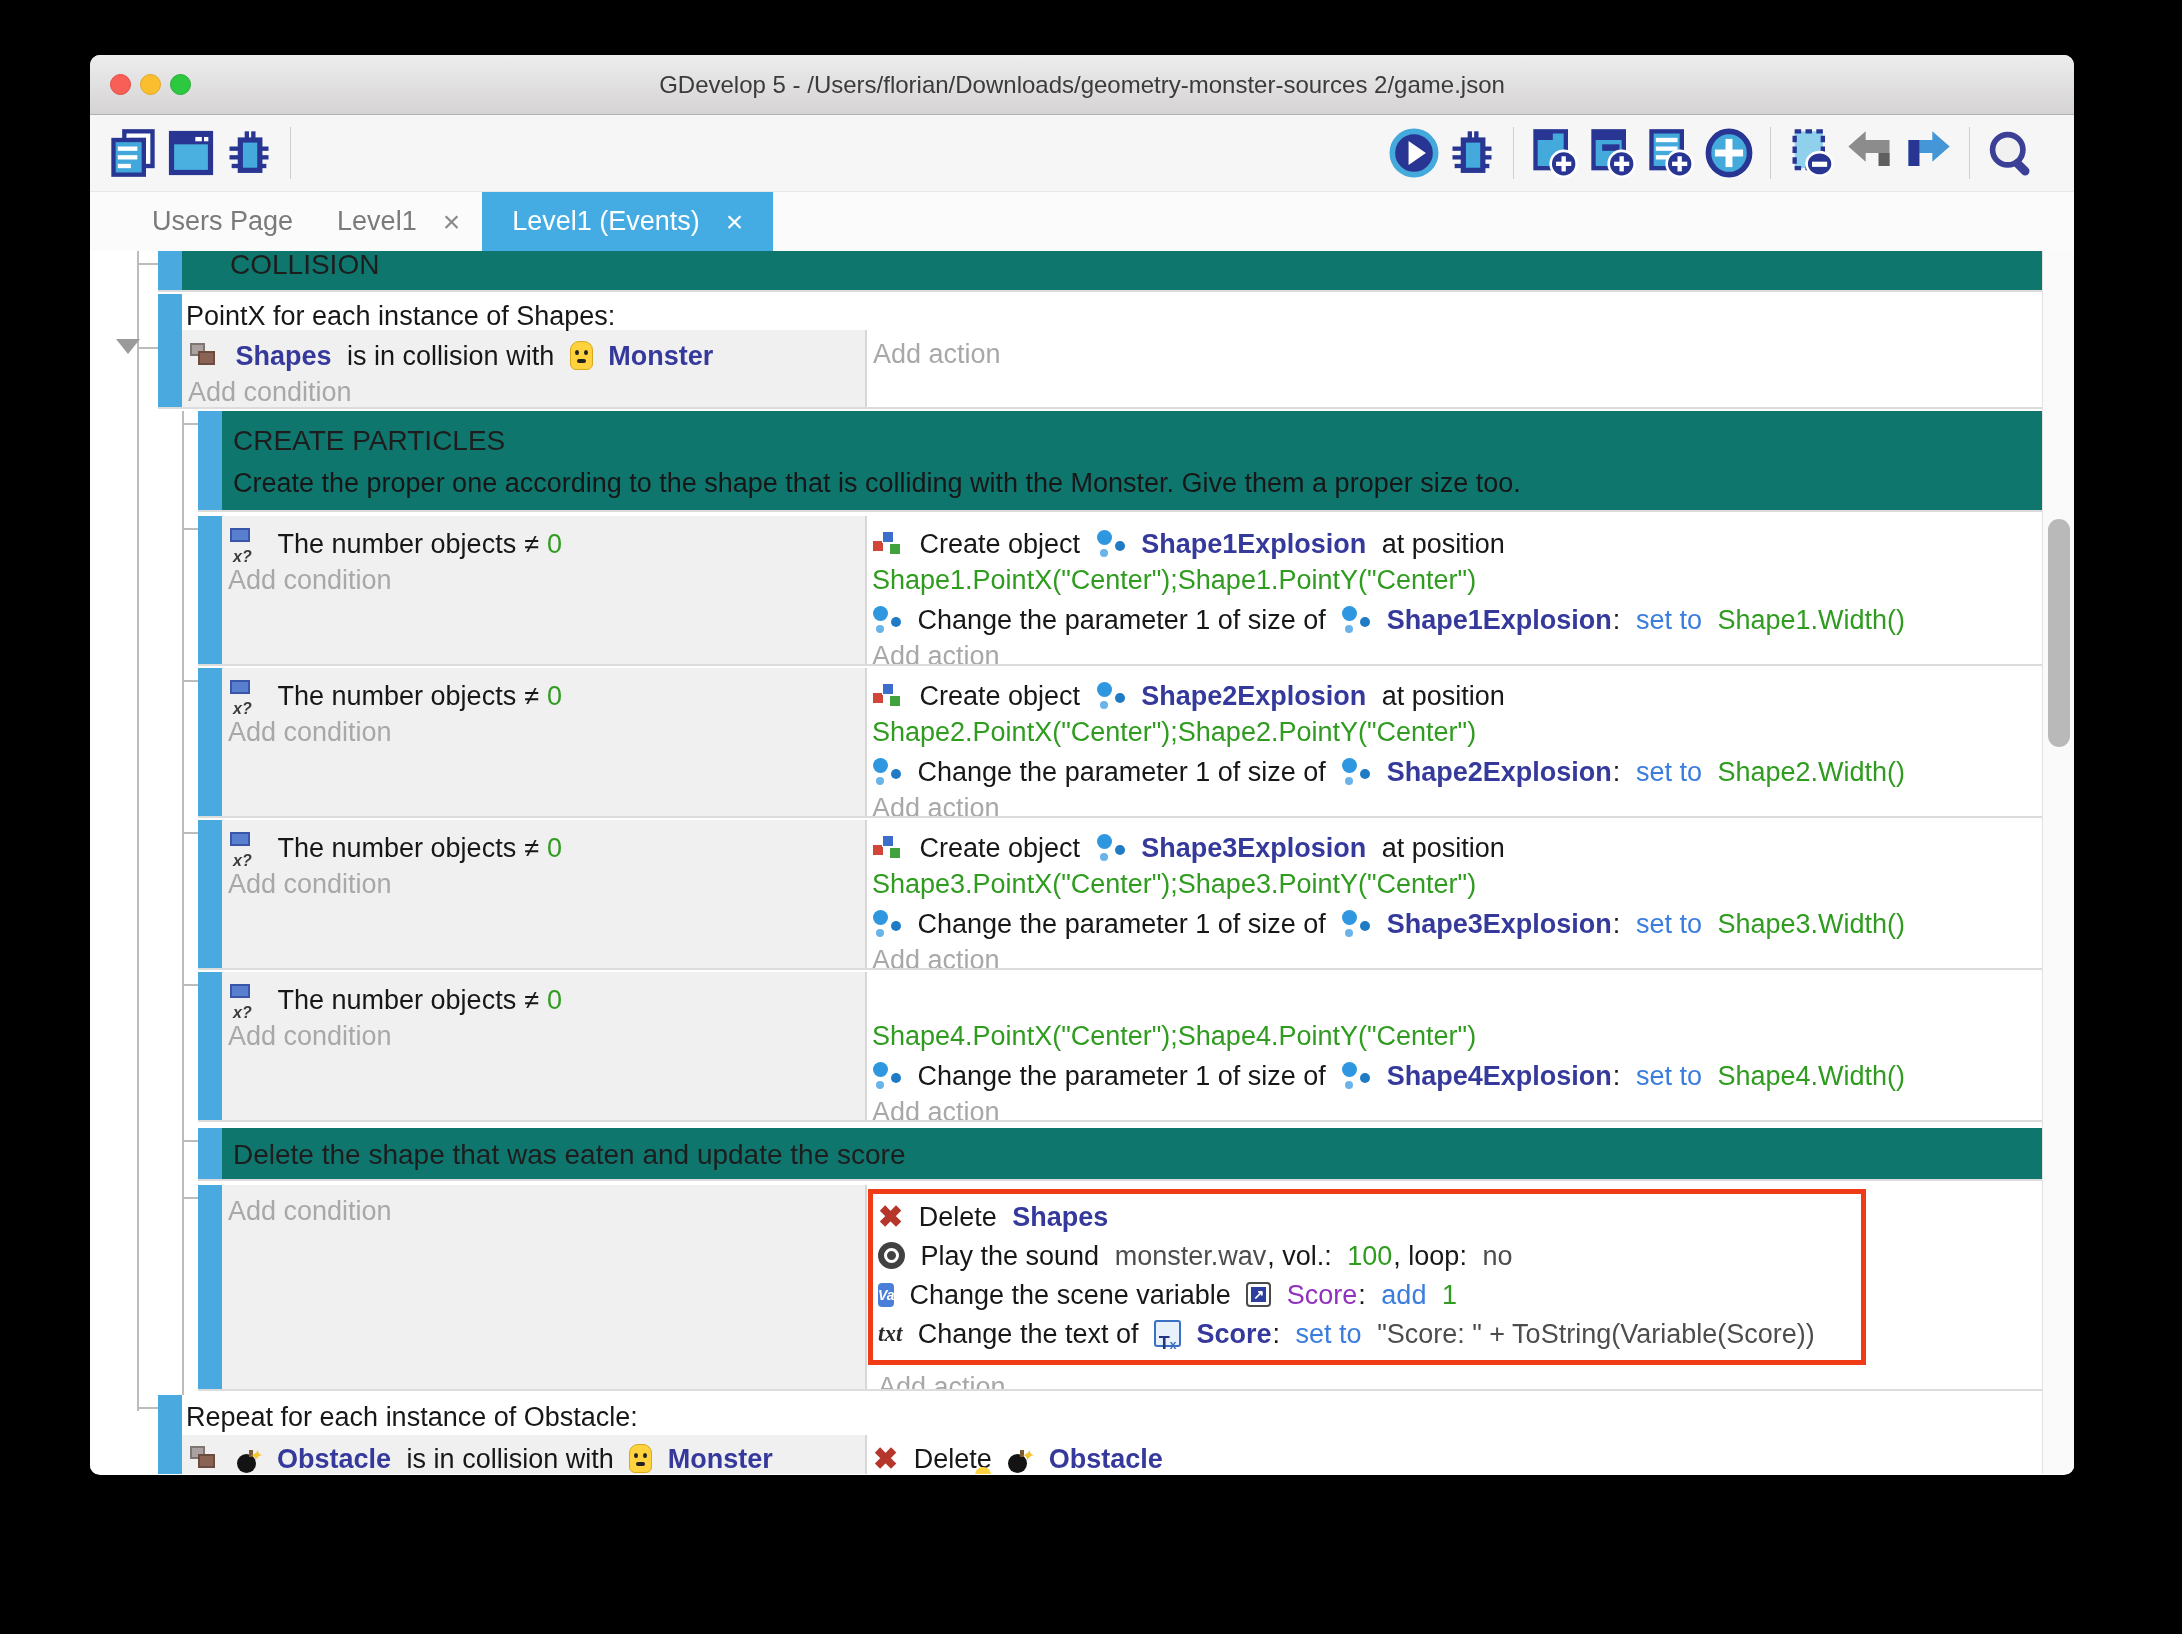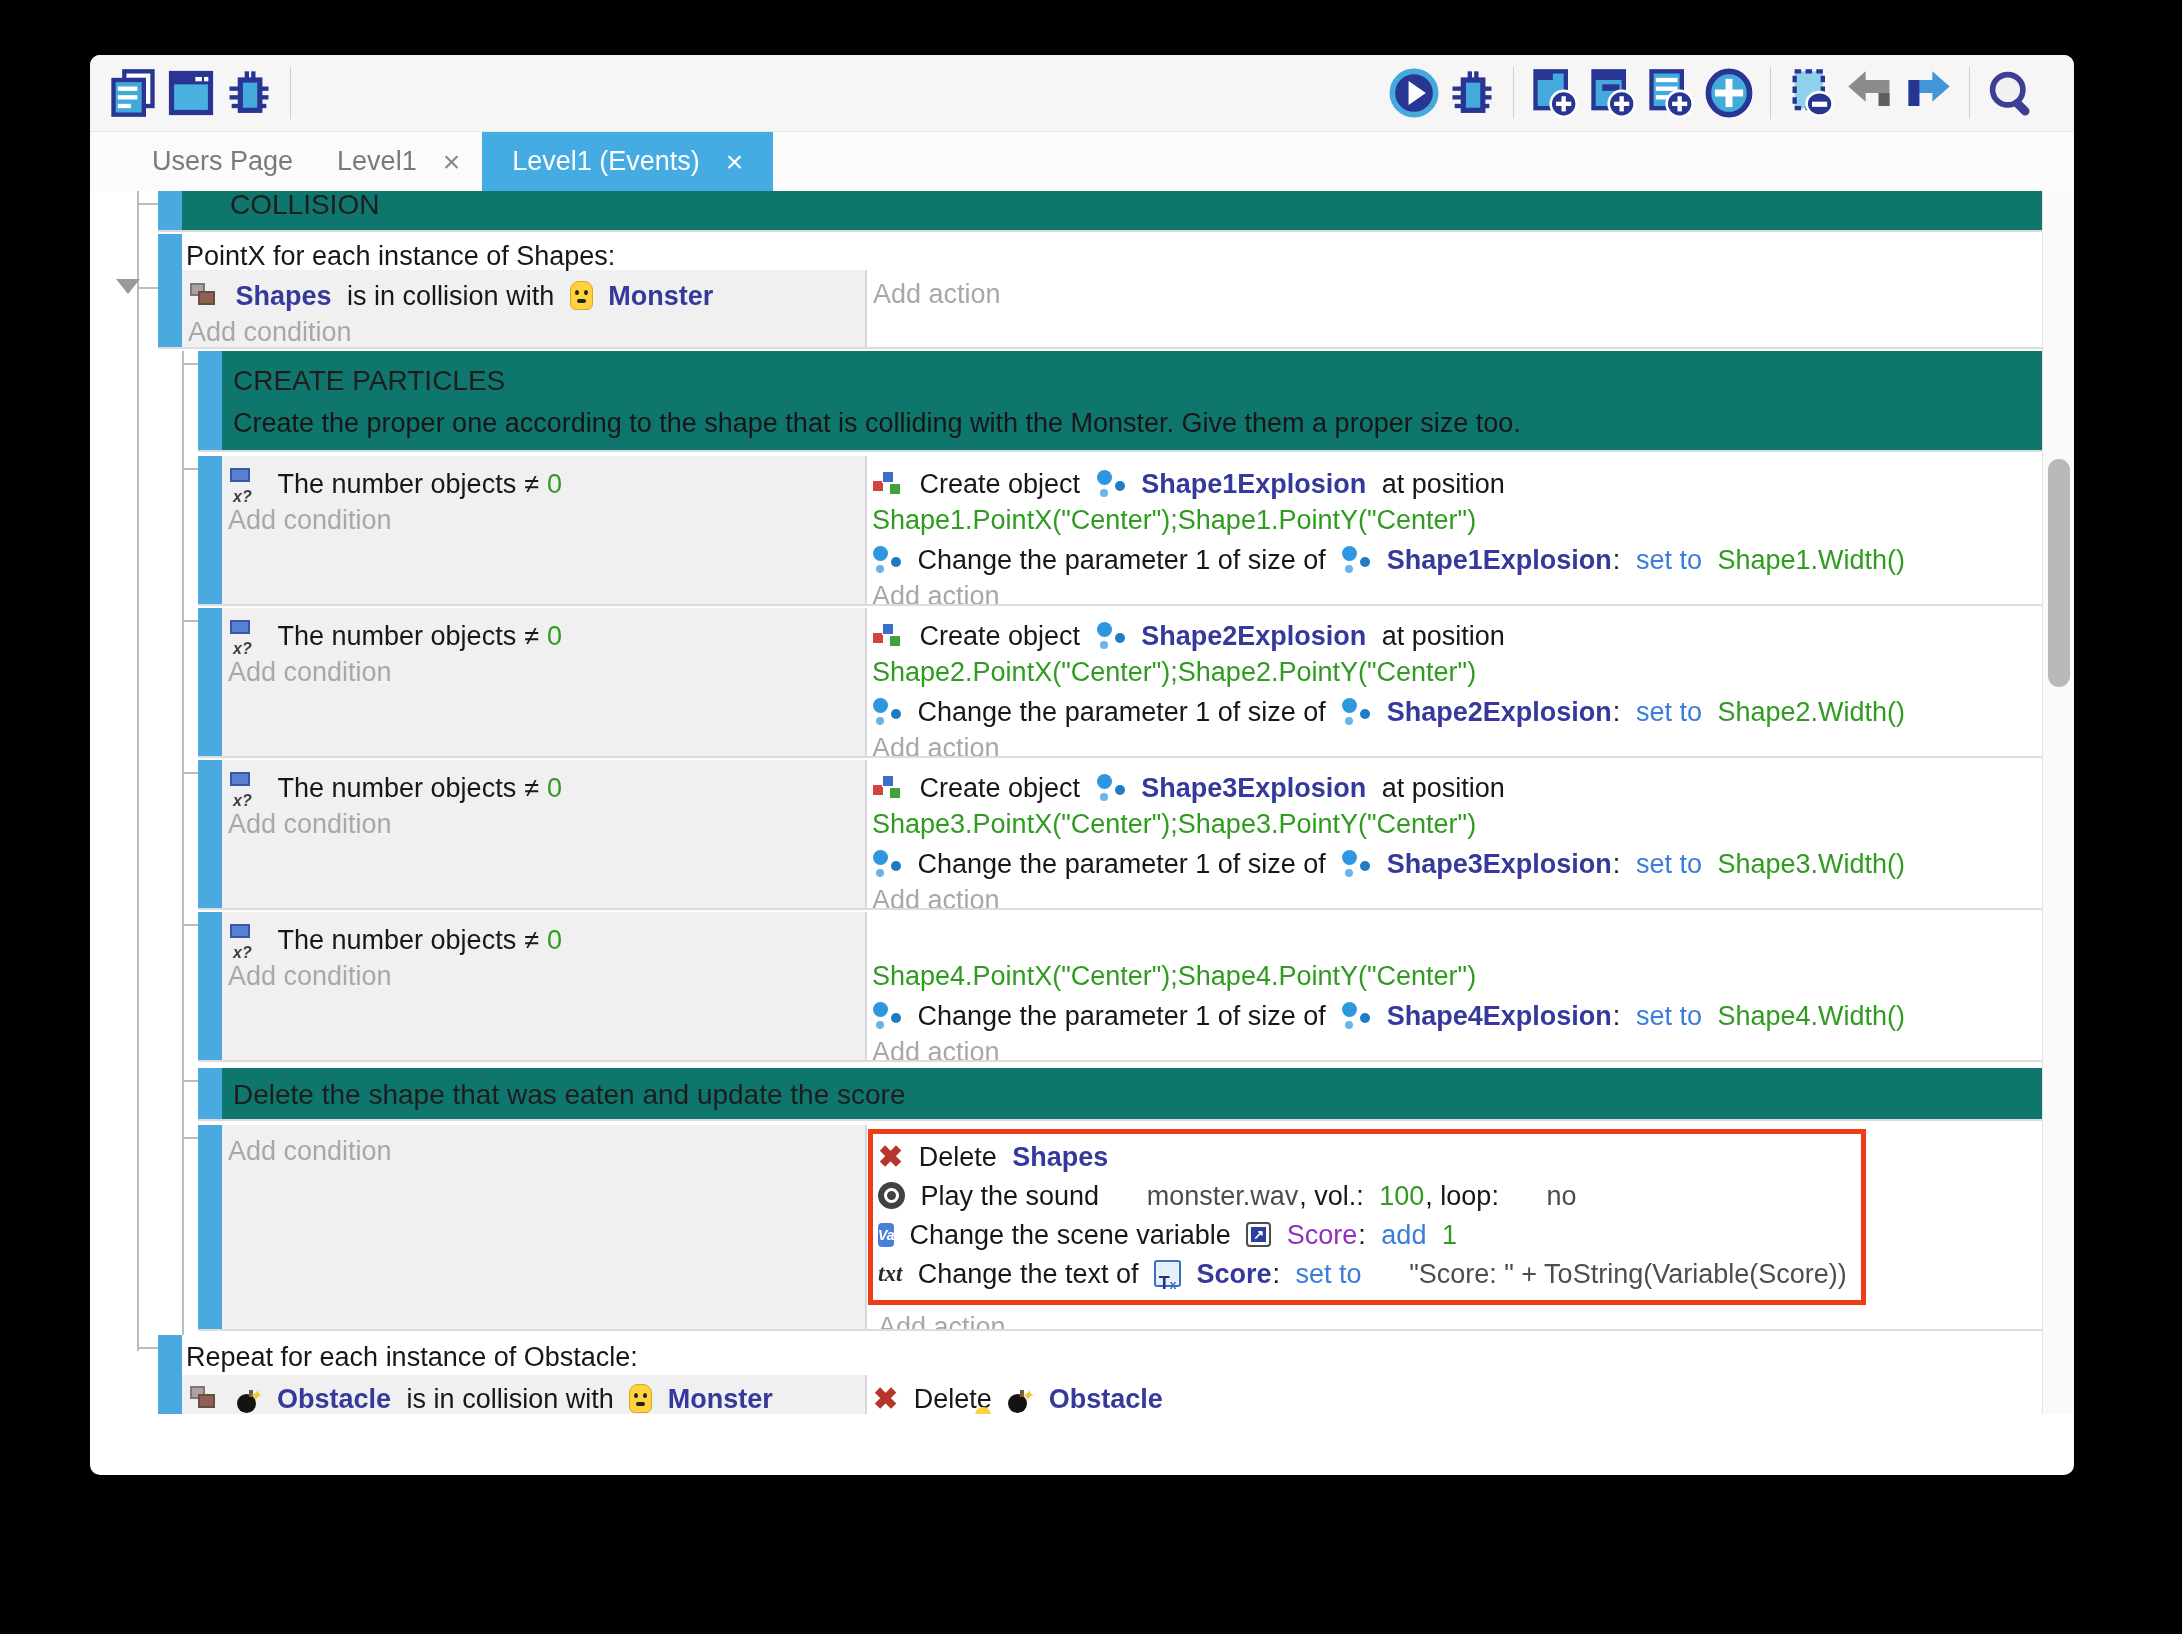--- a/index.html
+++ b/index.html
@@ -38,21 +38,21 @@
   .hsep { border-bottom:2px solid #dcdcdc; }
   .l { position:absolute; font-size:27px; color:#171717; white-space:nowrap; height:36px; line-height:36px; }
   .l > * { margin-right:8px; vertical-align:middle; }
   .l > *:last-child { margin-right:0; }
   .nogap { margin-left:-7px; }
   .ghost { color:#a8a8a8; }
   .obj { color:#35399c; font-weight:bold; }
   .grn { color:#2f9b1f; }
   .blu { color:#3b7ddd; }
   .pur { color:#9031be; }
-  .dgry { color:#4d4d4d;margin-left:32px; }
+  .dgry { color:#4d4d4d; }
   .cmt-title { font-size:28px; color:#1d1d1d; }
   
   .tree-v { position:absolute; width:2px; background:#bcbcbc; }
   .tree-h { position:absolute; height:2px; background:#bcbcbc; }
   .tri { position:absolute; width:0; height:0; border-left:12px solid transparent; border-right:12px solid transparent;
          border-top:15px solid #9a9a9a; }
   
   .sbtrack { position:absolute; right:0; top:0; bottom:0; width:32px; background:#fafafa; border-left:1px solid #e3e3e3; }
   .sbthumb { position:absolute; left:5px; width:22px; border-radius:11px; background:#b9b9b9; }
   
@@ -97,20 +97,28 @@
   .ic-bomb .ball { position:absolute; left:1px; top:10px; width:19px; height:19px; background:#131313; border-radius:50%; }
   .ic-bomb .fuse { position:absolute; left:13px; top:6px; width:4px; height:7px; background:#7c5b33; }
   .ic-bomb .spark { position:absolute; left:13px; top:-6px; color:#f2c531; font-size:16px; }
   .ydot { position:absolute; width:16px; height:16px; border-radius:50%; background:#ffd23e; }
 </style>
 </head>
 <body>
 
 <div class="window">
 
+  <div class="titlebar">
+    <div class="lights">
+      <div class="light red"></div>
+      <div class="light yellow"></div>
+      <div class="light green"></div>
+    </div>
+    <div class="title">GDevelop 5 - /Users/florian/Downloads/geometry-monster-sources 2/game.json</div>
+  </div>
 
   <div class="toolbar">
     <div class="tbtn">
       <svg viewBox="0 0 24 24">
           <rect x="8" y="2" width="13" height="16" fill="#fff" stroke="#283593" stroke-width="2"></rect>
           <rect x="10" y="5" width="8" height="2" fill="#283593"></rect>
           <rect x="10" y="9" width="8" height="2" fill="#283593"></rect>
           <rect x="3" y="6" width="14" height="16" fill="#42a8dc" stroke="#283593" stroke-width="2"></rect>
           <rect x="5" y="9" width="9" height="2" fill="#fff"></rect>
           <rect x="5" y="13" width="9" height="2" fill="#fff"></rect>

